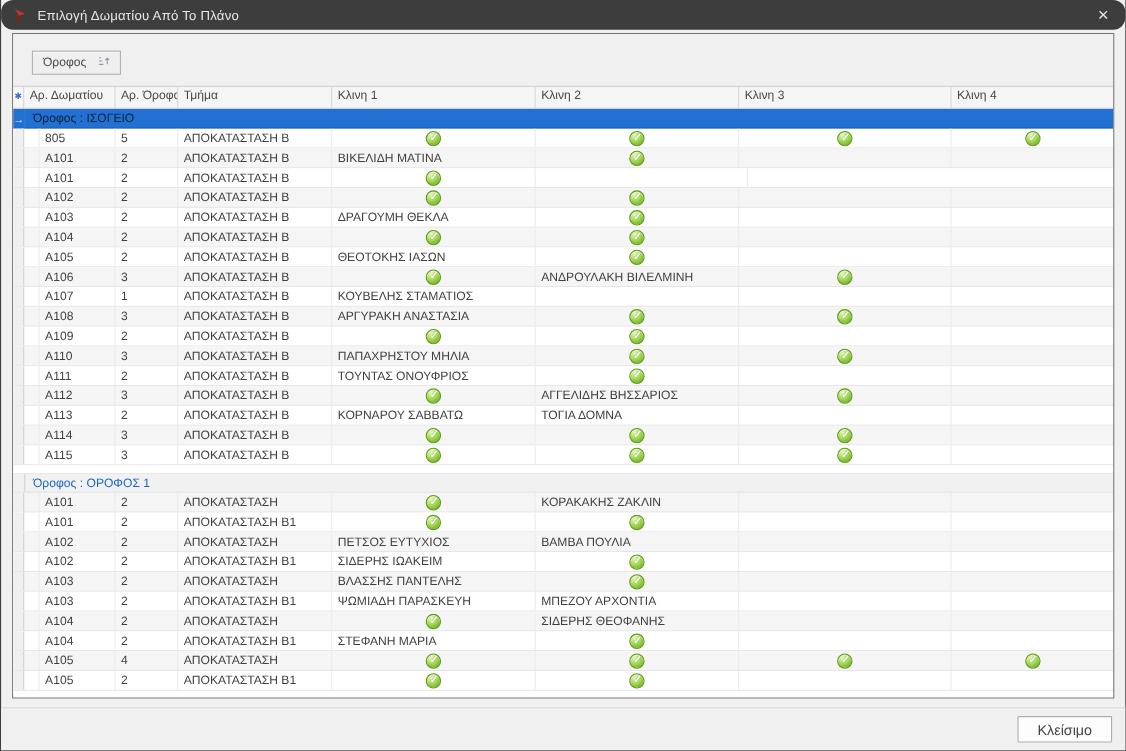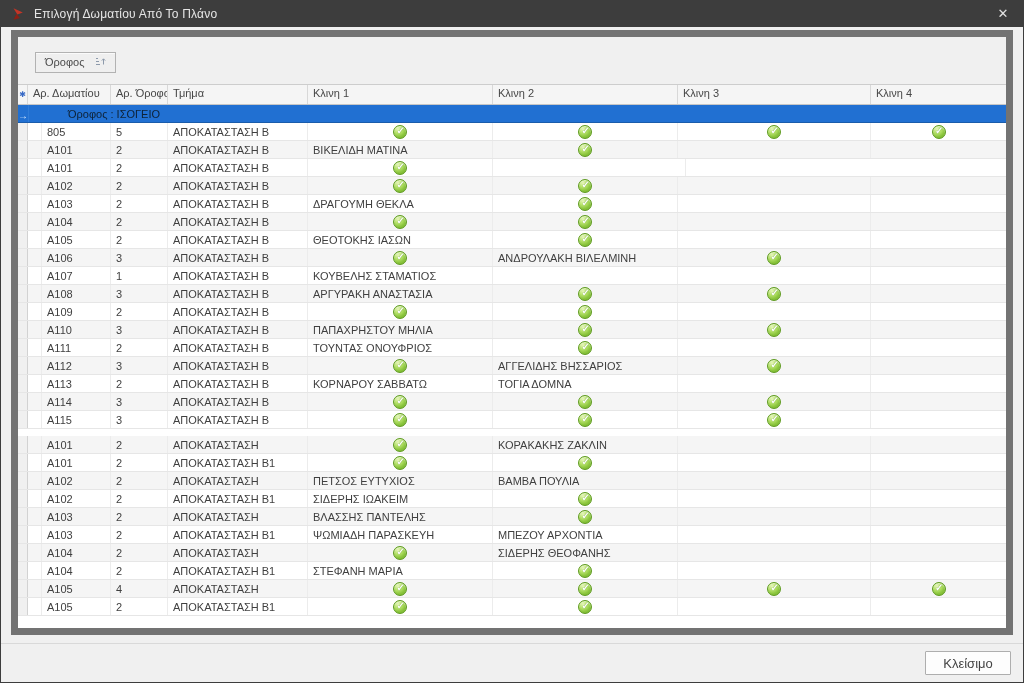--- a/index.html
+++ b/index.html
@@ -1,27 +1,27 @@
 <!DOCTYPE html>
 <html><head>
 <meta charset="utf-8">
 <style>
   html,body{margin:0;padding:0;}
   body{width:1024px;height:683px;font-family:"Liberation Sans",sans-serif;overflow:hidden;background:#f0f0f0;}
   .window{width:1024px;height:683px;box-sizing:border-box;display:flex;flex-direction:column;
           border-left:1px solid #3d3d3d;border-right:1px solid #3d3d3d;border-bottom:1px solid #3d3d3d;background:#f0f0f0;}
   
-  .titlebar{flex:0 0 27px;background:#3d3d3d;display:flex;align-items:center;padding:0 8px 0 10px;}
+  .titlebar{flex:0 0 27px;background:#3d3d3d;display:flex;align-items:center;padding:0 8px 0 10px;border-radius:11px;}
   .app-icon{width:14px;height:14px;margin-right:9px;display:inline-block;}
   .title{color:#e6e6e6;font-size:12px;letter-spacing:.2px;}
   .close-x{margin-left:auto;width:24px;text-align:center;color:#e2e2e2;font-size:13px;line-height:27px;}
   .close-x::before{content:"\2715";}
   
   .content{flex:1 1 auto;padding:3px 10px 8px;min-height:0;}
-  .grid-panel{height:100%;box-sizing:border-box;background:#ffffff;border:7px solid #737373;display:flex;flex-direction:column;overflow:hidden;}
+  .grid-panel{height:100%;box-sizing:border-box;background:#ffffff;border:1px solid #737373;display:flex;flex-direction:column;overflow:hidden;}
   .group-panel{flex:0 0 48px;background:#f0f0f0;border-bottom:1px solid #cdcdcd;padding:15px 0 0 17px;box-sizing:border-box;}
   .chip{display:inline-flex;align-items:center;gap:11px;background:#efefef;border:1px solid #b2b2b2;
         padding:3px 8px 4px 9px;font-size:11px;color:#4a4a4a;box-shadow:0 1px 0 rgba(255,255,255,.7) inset;}
   
   .header-row{display:flex;flex:0 0 19px;background:#f5f5f5;border-bottom:1px solid #c6c6c6;}
   .hcell{box-sizing:border-box;border-right:1px solid #d8d8d8;font-size:11px;color:#474747;
          padding:2px 0 0 5px;white-space:nowrap;overflow:hidden;}
   .hcell.c-ind{padding:2px 0 0 0;text-align:center;}
   .asterisk{color:#3a6bc6;font-size:8px;line-height:14px;}
   .asterisk::before{content:"\2731";}
@@ -42,21 +42,21 @@
   .cell{box-sizing:border-box;border-right:1px solid #ececec;font-size:11px;color:#3f3f3f;
         padding:2.5px 0 0 5px;white-space:nowrap;overflow:hidden;}
   .cell.c-ind{background:#f0f0f0;border-right:1px solid #d2d2d2;padding:0;}
   .cell.icon-cell{text-align:center;padding:2px 0 0 0;}
   .check{display:inline-block;width:12px;height:12px;border-radius:50%;position:relative;vertical-align:top;
          background:radial-gradient(circle at 35% 28%, #eaf7c0 0%, #b9e46d 32%, #8cc63e 62%, #6fae25 100%);
          border:1px solid #5d9a1d;box-shadow:inset 0 1px 1px rgba(255,255,255,.65);}
   .check::after{content:"\2713";position:absolute;left:2.5px;top:-1.5px;font-size:10px;color:#ffffff;font-weight:bold;
          text-shadow:0 0 1px #4e8c12;}
   
-  .group-row{display:flex;height:18px;box-sizing:border-box;gap:32px;}
+  .group-row{display:flex;height:18px;box-sizing:border-box;}
   .group-row .c-ind{background:#f0f0f0;border-right:1px solid #d2d2d2;text-align:center;padding:0;}
   .glabel{flex:1;font-size:11px;padding:2.5px 0 0 7px;white-space:nowrap;overflow:hidden;}
   .group-row.selected{background:#2170d2;border-bottom:1px solid #1a5cab;}
   .group-row.selected .c-ind{background:#2170d2;border-right-color:#2f7cd8;}
   .group-row.selected .glabel{color:#0e2236;}
   .arrow{color:#ddeafc;font-size:10px;line-height:17px;}
   .arrow::before{content:"\2192";}
   .group-row.plain{background:#f1f1f1;border-bottom:1px solid #e2e2e2;border-top:1px solid #e9e9e9;}
   .group-row.plain .glabel{color:#1a66c4;}
   .spacer{height:7px;background:#fff;}
@@ -295,20 +295,24 @@
             <div class="cell c-indent"></div>
             <div class="cell c-room-d">A115</div>
             <div class="cell c-beds">3</div>
             <div class="cell c-dept">ΑΠΟΚΑΤΑΣΤΑΣΗ Β</div>
             <div class="cell c-k1 icon-cell"><span class="check"></span></div>
             <div class="cell c-k2 icon-cell"><span class="check"></span></div>
             <div class="cell c-k3 icon-cell"><span class="check"></span></div>
             <div class="cell c-k4"></div>
           </div>
           <div class="spacer"></div>
+          <div class="group-row plain">
+            <div class="c-ind"></div>
+            <div class="glabel">Όροφος : ΟΡΟΦΟΣ 1</div>
+          </div>
           <div class="row alt">
             <div class="cell c-ind"></div>
             <div class="cell c-indent"></div>
             <div class="cell c-room-d">A101</div>
             <div class="cell c-beds">2</div>
             <div class="cell c-dept">ΑΠΟΚΑΤΑΣΤΑΣΗ</div>
             <div class="cell c-k1 icon-cell"><span class="check"></span></div>
             <div class="cell c-k2">ΚΟΡΑΚΑΚΗΣ ΖΑΚΛΙΝ</div>
             <div class="cell c-k3"></div>
             <div class="cell c-k4"></div>

